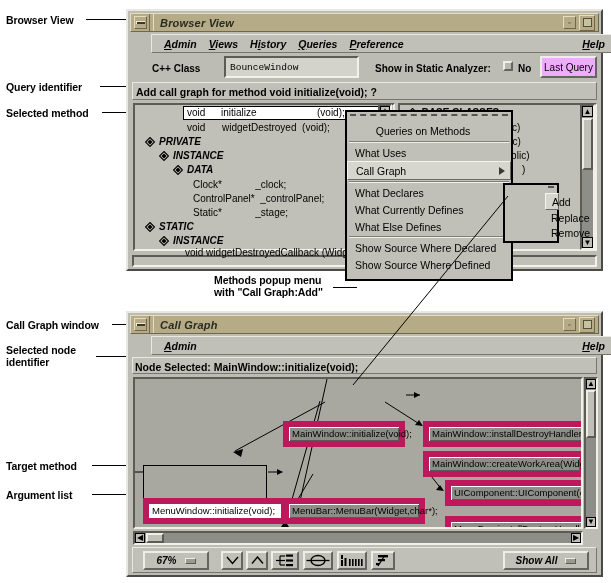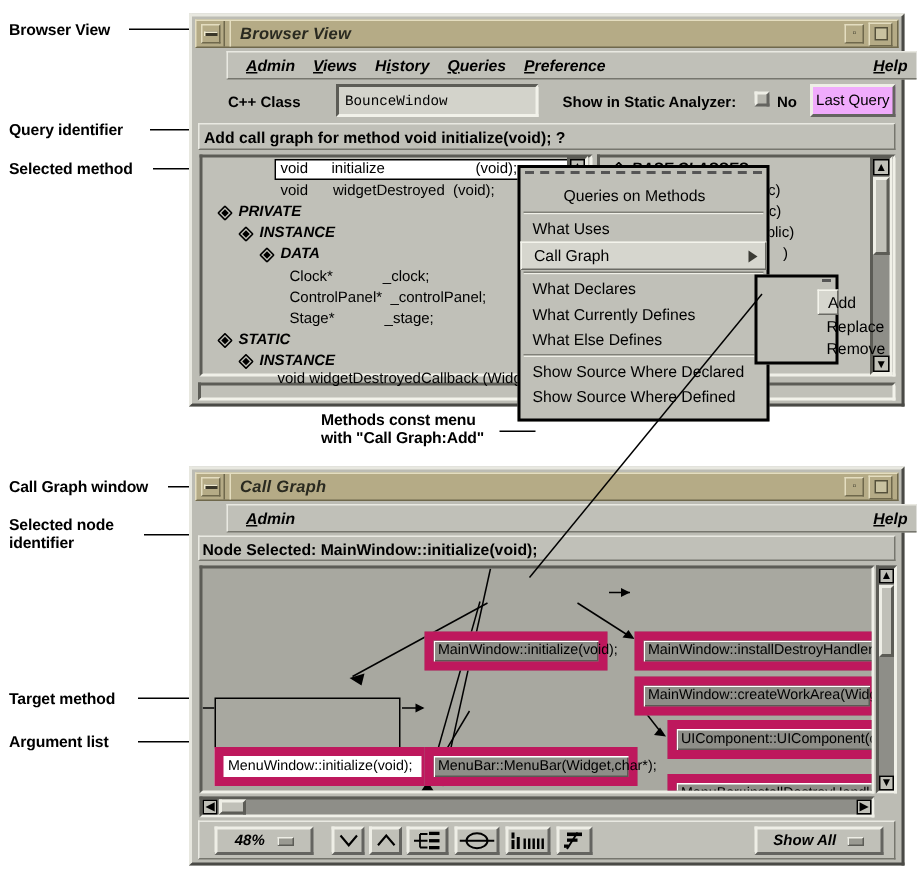--- a/index.html
+++ b/index.html
@@ -219,21 +219,21 @@
   svg { display:block; }
 </style>
 </head>
 <body>
 
 <div class="page">
 
   <div class="anno" style="left:6px;  top:14px;">Browser View</div>
   <div class="anno" style="left:6px;  top:81px;">Query identifier</div>
   <div class="anno" style="left:6px;  top:107px;">Selected method</div>
-  <div class="anno" style="left:214px;top:274px;">Methods const menu</div>
+  <div class="anno" style="left:214px;top:274px;">Methods popup menu</div>
   <div class="anno" style="left:214px;top:286px;">with "Call Graph:Add"</div>
   <div class="anno" style="left:6px;  top:319px;">Call Graph window</div>
   <div class="anno" style="left:6px;  top:344px;">Selected node</div>
   <div class="anno" style="left:6px;  top:356px;">identifier</div>
   <div class="anno" style="left:6px;  top:460px;">Target method</div>
   <div class="anno" style="left:6px;  top:489px;">Argument list</div>
 
   <div class="leader" style="left:86px; top:19px;  width:42px;"></div>
   <div class="leader" style="left:100px;top:86px;  width:28px;"></div>
   <div class="leader" style="left:102px;top:112px; width:26px;"></div>
@@ -310,21 +310,21 @@
       <div style="position:absolute;left:38px;top:60px;">
         <svg width="10" height="10" viewBox="0 0 10 10">
             <polygon points="5,0.5 9.5,5 5,9.5 0.5,5" fill="none" stroke="#000" stroke-width="1.1"></polygon>
             <polygon points="5,2.5 7.5,5 5,7.5 2.5,5" fill="#000"></polygon>
           </svg>
       </div>
       <div class="tline ital" style="left:52px; top:59px;">DATA</div>
 
       <div class="tline" style="left:58px; top:74px;">Clock*            _clock;</div>
       <div class="tline" style="left:58px; top:88px;">ControlPanel*  _controlPanel;</div>
-      <div class="tline" style="left:58px; top:102px;">Stage*            _stage;</div>
+      <div class="tline" style="left:58px; top:102px;">Static*            _stage;</div>
 
       <div style="position:absolute;left:10px;top:117px;">
         <svg width="10" height="10" viewBox="0 0 10 10">
             <polygon points="5,0.5 9.5,5 5,9.5 0.5,5" fill="none" stroke="#000" stroke-width="1.1"></polygon>
             <polygon points="5,2.5 7.5,5 5,7.5 2.5,5" fill="#000"></polygon>
           </svg>
       </div>
       <div class="tline ital" style="left:24px; top:116px;">STATIC</div>
 
       <div style="position:absolute;left:24px;top:131px;">
@@ -479,21 +479,21 @@
 
     <div class="sb-h" style="left:5px; top:218px; width:450px; height:14px;">
       <div class="sb-arrow" style="left:0px; top:0px; width:10px; height:10px;">◀</div>
       <div class="sb-thumb" style="left:11px; top:0px; width:18px; height:10px;"></div>
       <div class="sb-arrow" style="right:0px; top:0px; width:10px; height:10px;">▶</div>
     </div>
 
     <div class="panelbar" style="left:4px; top:234px; width:465px; height:26px;">
 
       <div class="zoomopt" style="left:10px; top:3px; width:66px; height:19px;">
-        <span>48%</span>
+        <span>67%</span>
         <span class="optmark"></span>
       </div>
 
       <div class="toolbtn" style="left:88px; top:3px; width:22px; height:19px;">
         <svg width="13" height="9" viewBox="0 0 13 9">
             <polyline points="1,1 6.5,7.5 12,1" fill="none" stroke="#000" stroke-width="1.4"></polyline>
           </svg>
       </div>
       <div class="toolbtn" style="left:113px; top:3px; width:22px; height:19px;">
         <svg width="13" height="9" viewBox="0 0 13 9">

